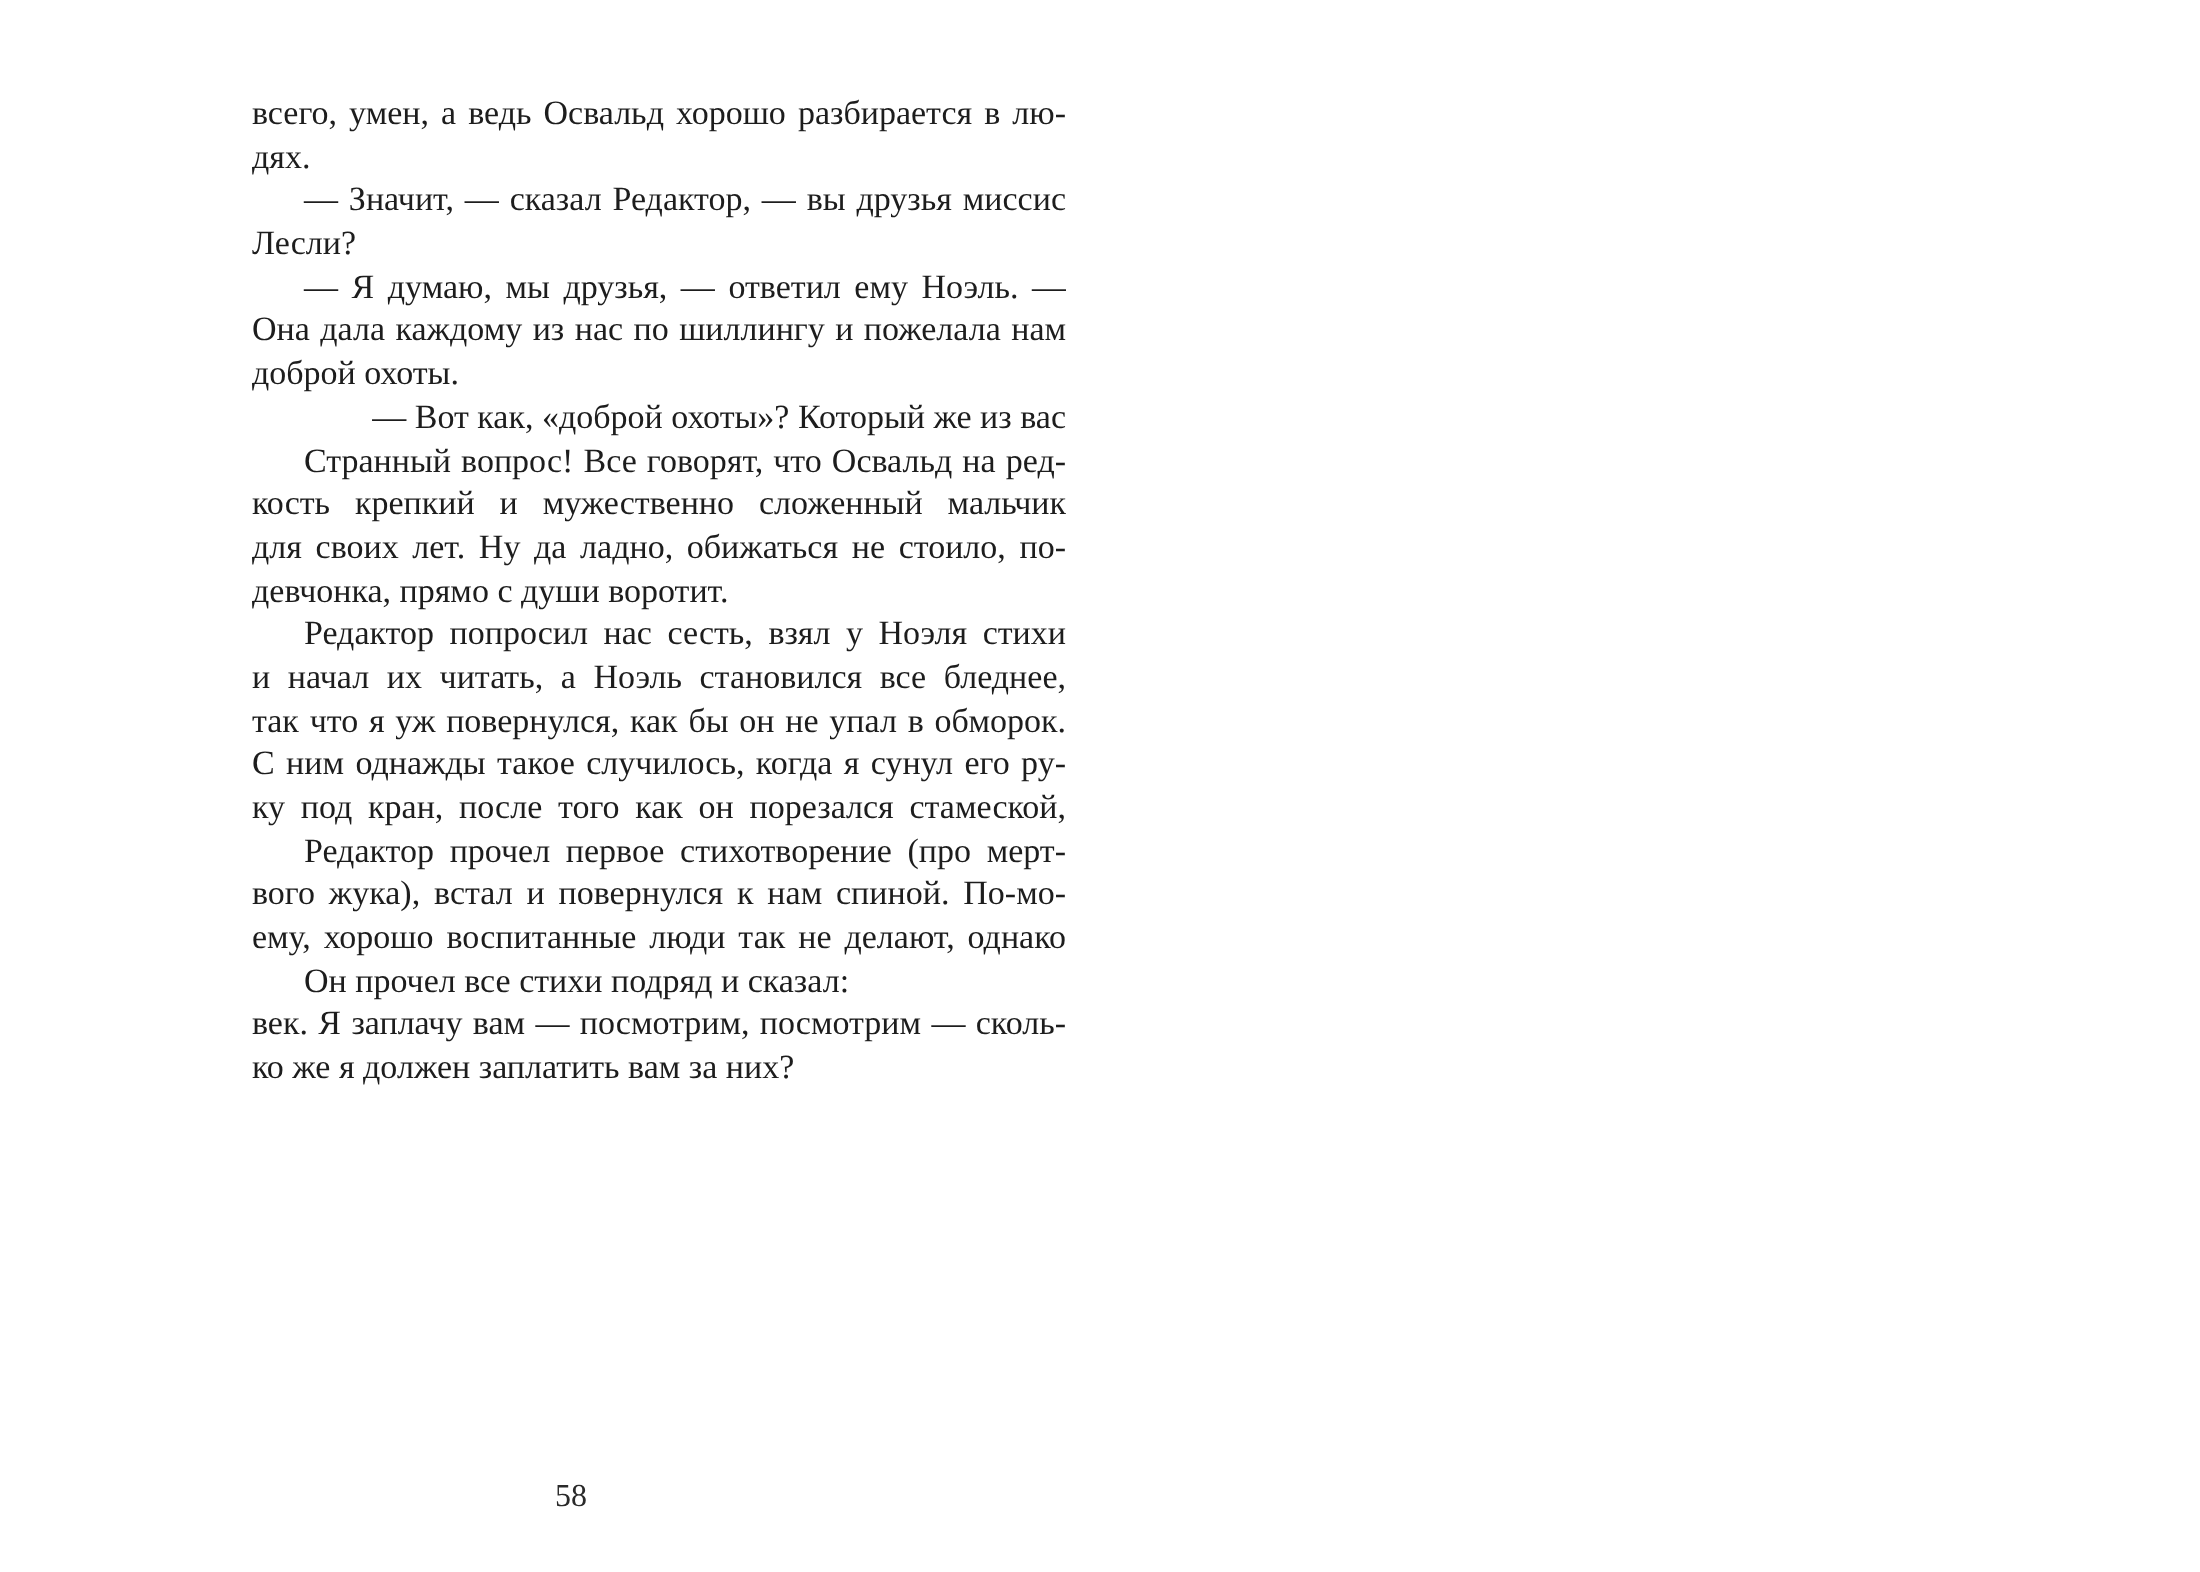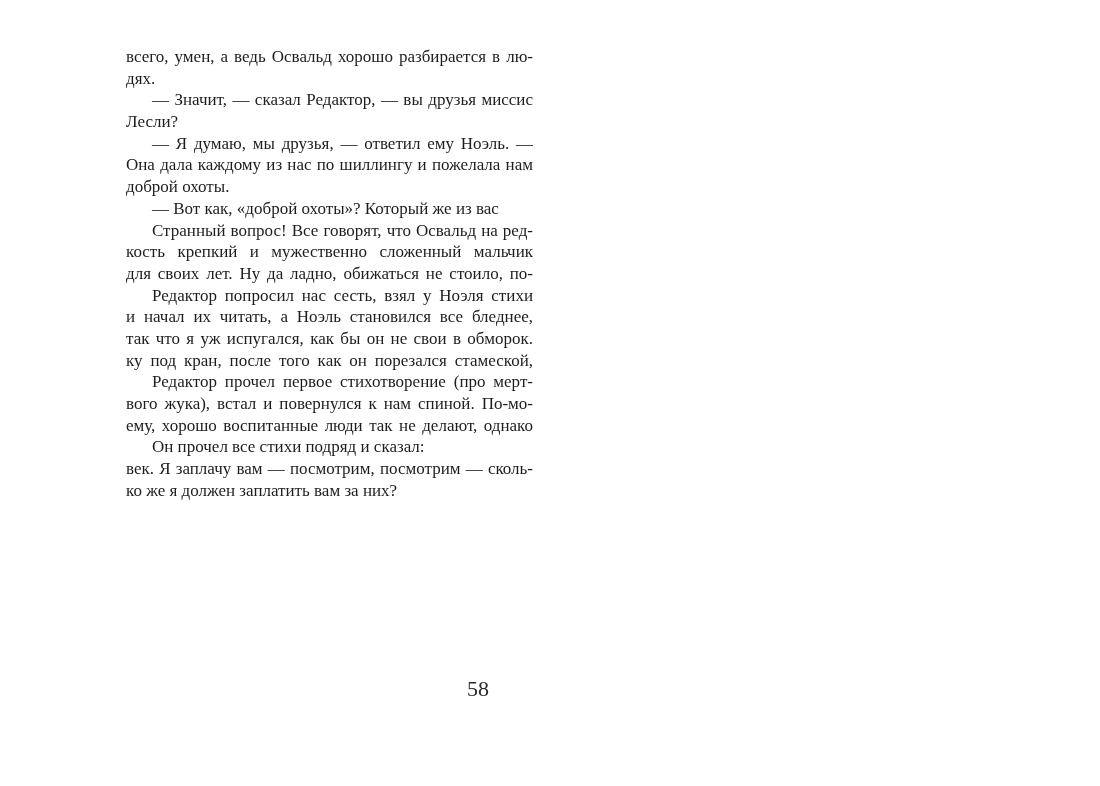--- a/index.html
+++ b/index.html
@@ -11,48 +11,50 @@
   .page{position:absolute;top:0;height:786px;}
   #left-page{left:0;width:550px;}
   #right-page{left:550px;width:550px;}
   .text-block{position:absolute;}
   #left-text{left:82px;top:46px;width:407px;margin-left:44px;}
   .line{
     font-size:17px;line-height:21.7px;height:21.7px;overflow:hidden;
     text-align:justify;text-align-last:justify;
     white-space:normal;
   }
-  .line.last{text-align:left;text-align-last:left;}
+  .line.last{text-align:right;text-align-last:left;}
   .line.indent{text-indent:26px;}
   .page-number{
-    position:absolute;top:676px;text-align:right;
-    font-size:22px;color:#2a2a2a;
+    position:absolute;top:740px;text-align:center;
+    font-size:16px;color:#2a2a2a;
     font-feature-settings:"onum";
   }
   #page-number-left{left:82px;width:407px;}
 </style>
 </head>
 <body>
 
 <div class="page" id="left-page">
   <div class="text-block" id="left-text">
       <div class="line">всего, умен, а ведь Освальд хорошо разбирается в лю-</div>
       <div class="line last">дях.</div>
       <div class="line indent">— Значит, — сказал Редактор, — вы друзья миссис</div>
       <div class="line last">Лесли?</div>
       <div class="line indent">— Я думаю, мы друзья, — ответил ему Ноэль. —</div>
       <div class="line">Она дала каждому из нас по шиллингу и пожелала нам</div>
       <div class="line last">доброй охоты.</div>
       <div class="line indent last">— Вот как, «доброй охоты»? Который же из вас поэт?</div>
       <div class="line indent">Странный вопрос! Все говорят, что Освальд на ред-</div>
       <div class="line">кость крепкий и мужественно сложенный мальчик</div>
       <div class="line">для своих лет. Ну да ладно, обижаться не стоило, по-</div>
+      <div class="line last">девчонка, прямо с души воротит.</div>
       <div class="line indent">Редактор попросил нас сесть, взял у Ноэля стихи</div>
       <div class="line">и начал их читать, а Ноэль становился все бледнее,</div>
-      <div class="line">так что я уж испугался, как бы он не свои в обморок.</div>
+      <div class="line">так что я уж повернулся, как бы он не упал в обморок.</div>
+      <div class="line">С ним однажды такое случилось, когда я сунул его ру-</div>
       <div class="line">ку под кран, после того как он порезался стамеской,</div>
       <div class="line indent">Редактор прочел первое стихотворение (про мерт-</div>
       <div class="line">вого жука), встал и повернулся к нам спиной. По-мо-</div>
       <div class="line">ему, хорошо воспитанные люди так не делают, однако</div>
       <div class="line indent last">Он прочел все стихи подряд и сказал:</div>
       <div class="line">век. Я заплачу вам — посмотрим, посмотрим — сколь-</div>
       <div class="line last">ко же я должен заплатить вам за них?</div>
     </div>
   <div class="page-number" id="page-number-left">58</div>
 </div>

